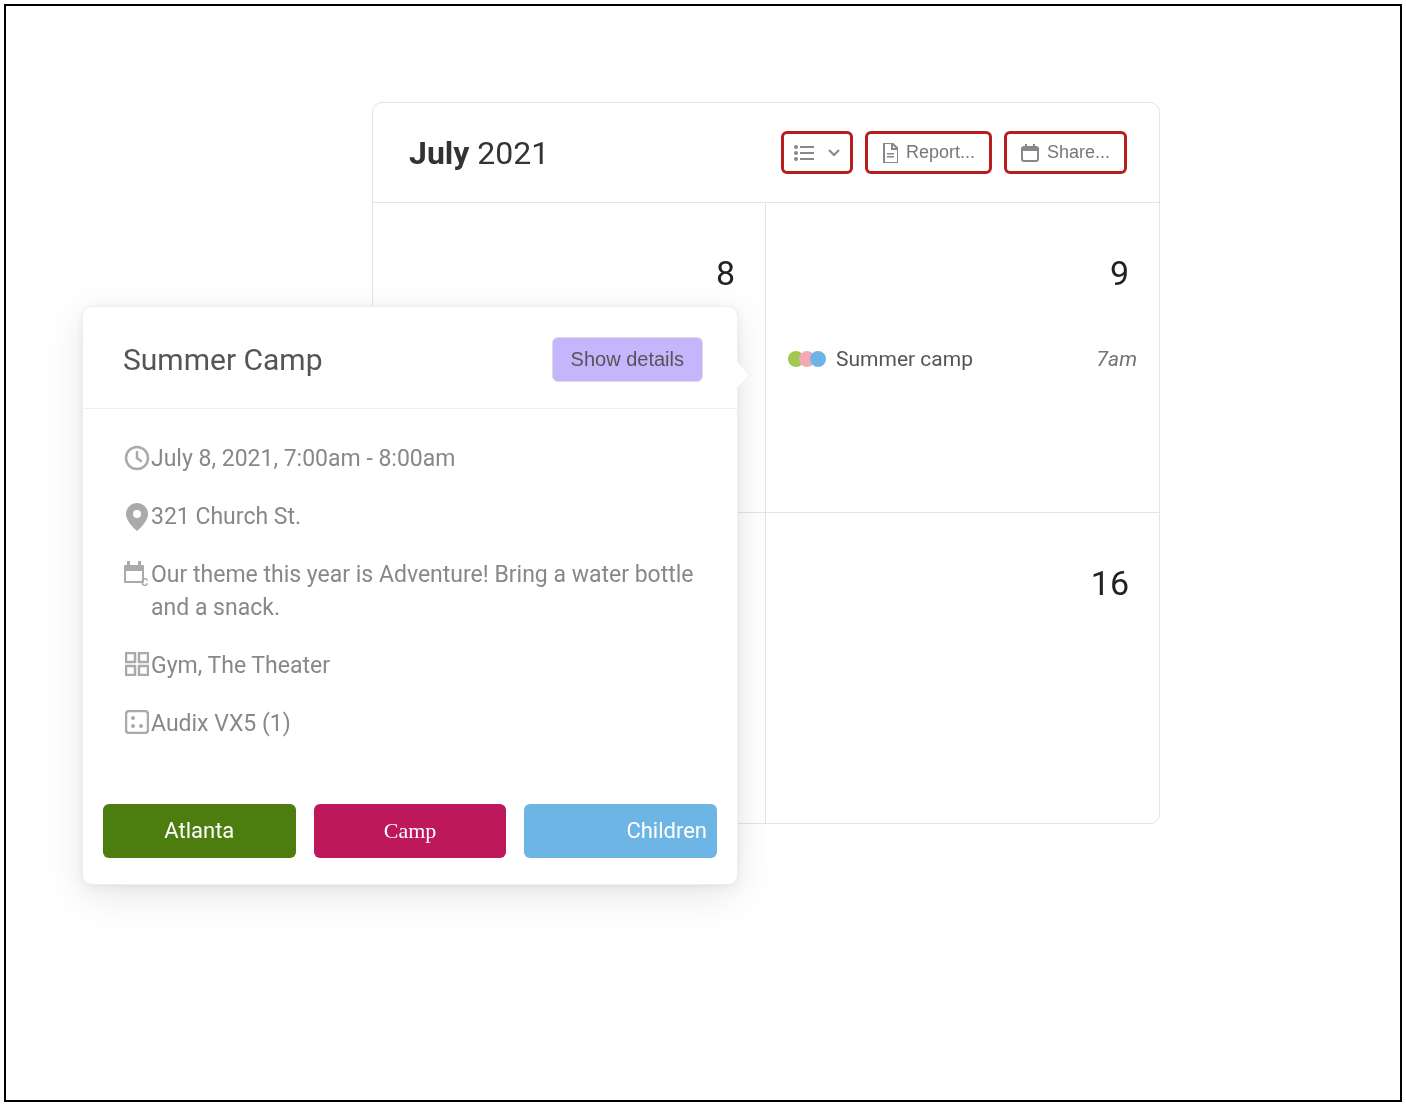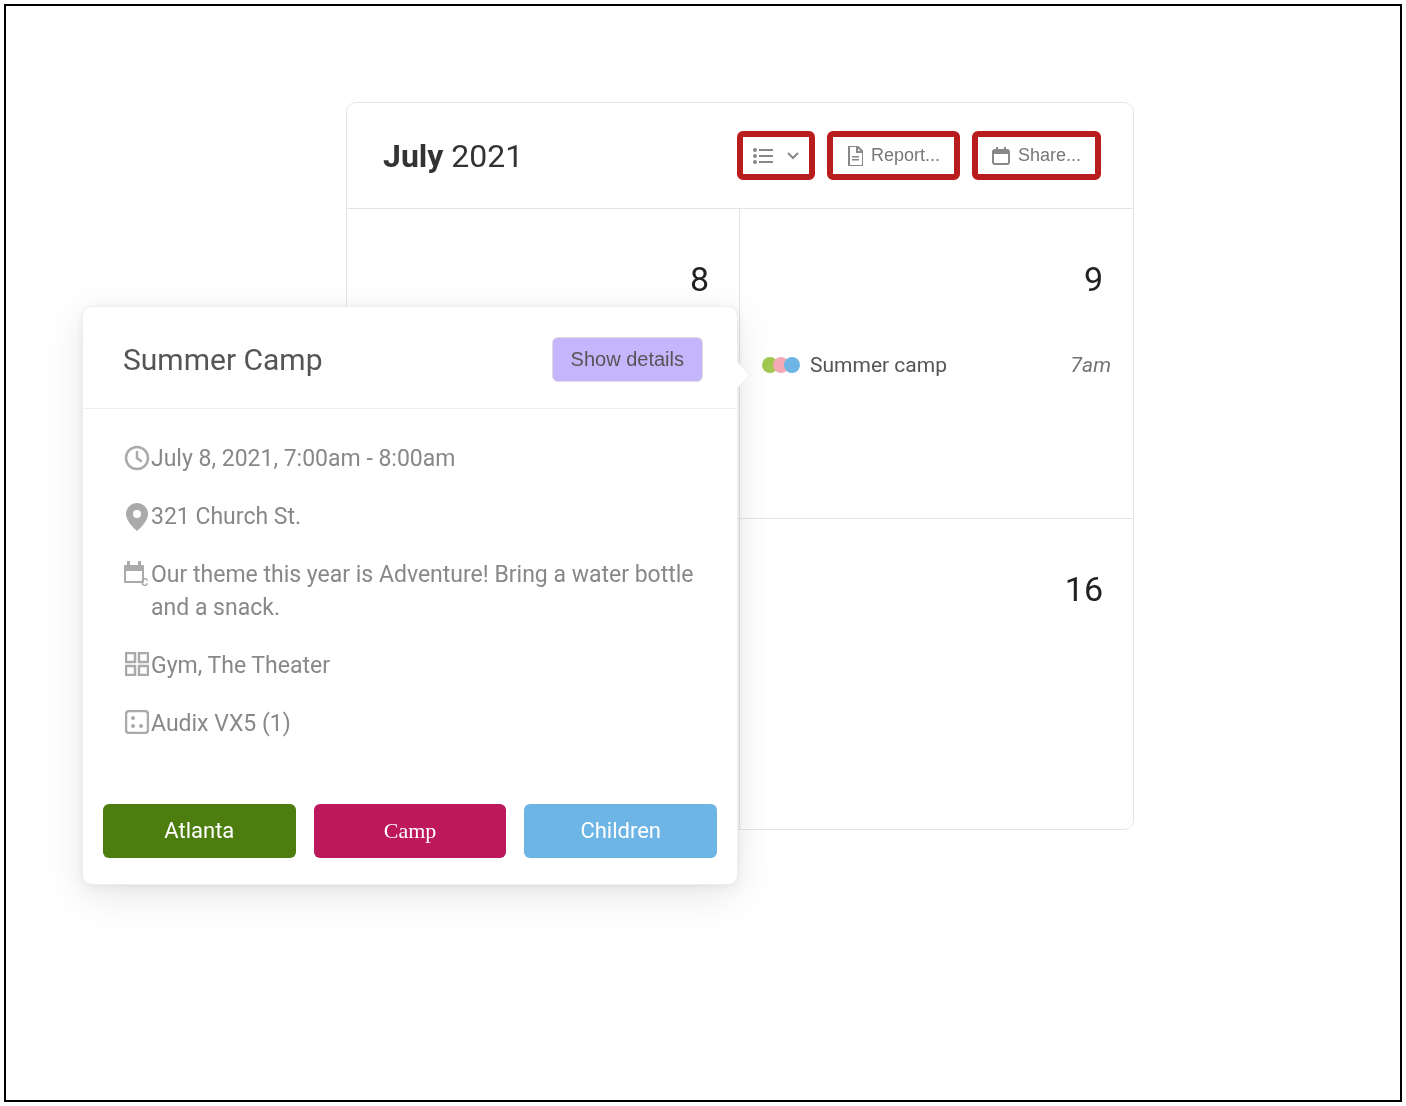--- a/index.html
+++ b/index.html
@@ -14,21 +14,21 @@
       position: absolute;
       left: 4px;
       top: 4px;
       width: 1398px;
       height: 1098px;
       border: 2px solid #000;
       background: #fff;
     }
     .calendar {
       position: absolute;
-      left: 340px;
+      left: 366px;
       top: 96px;
       width: 788px;
       border: 1px solid #e5e5e5;
       border-radius: 10px;
       background: #fff;
     }
     .cal-header {
       display: flex;
       align-items: center;
       justify-content: space-between;
@@ -38,21 +38,21 @@
       font-size: 32px;
       color: #333;
       font-weight: 400;
     }
     .cal-title .bold { font-weight: 700; }
     .cal-buttons { display: flex; gap: 12px; }
     .btn {
       display: flex;
       align-items: center;
       gap: 8px;
-      border: 6px solid #b91c1c;
+      border: 3px solid #b91c1c;
       background: #fff;
       border-radius: 6px;
       padding: 8px 14px;
       font-size: 18px;
       color: #777;
       cursor: pointer;
     }
     .btn .icon { display: inline-flex; align-items: center; color: #888; }
     .view-btn { padding: 8px 10px; }
     .view-btn .chev { margin-left: 6px; }
@@ -163,21 +163,21 @@
       flex: 1;
       text-align: center;
       padding: 14px 10px;
       border-radius: 6px;
       font-size: 22px;
       color: #fff;
       cursor: pointer;
     }
     .tag.pink { background: #4d7c0f; }
     .tag.green { background: #be185d; font-family: Liberation Serif, serif; }
-    .tag.blue { background: #6db5e5; }
+    .tag.blue { background: #6db5e5; text-align: right; }
     svg { display: block; }
   </style>
 </head>
 <body>
 
 <div class="frame">
 
   <div class="calendar">
     <div class="cal-header">
       <div class="cal-title">

